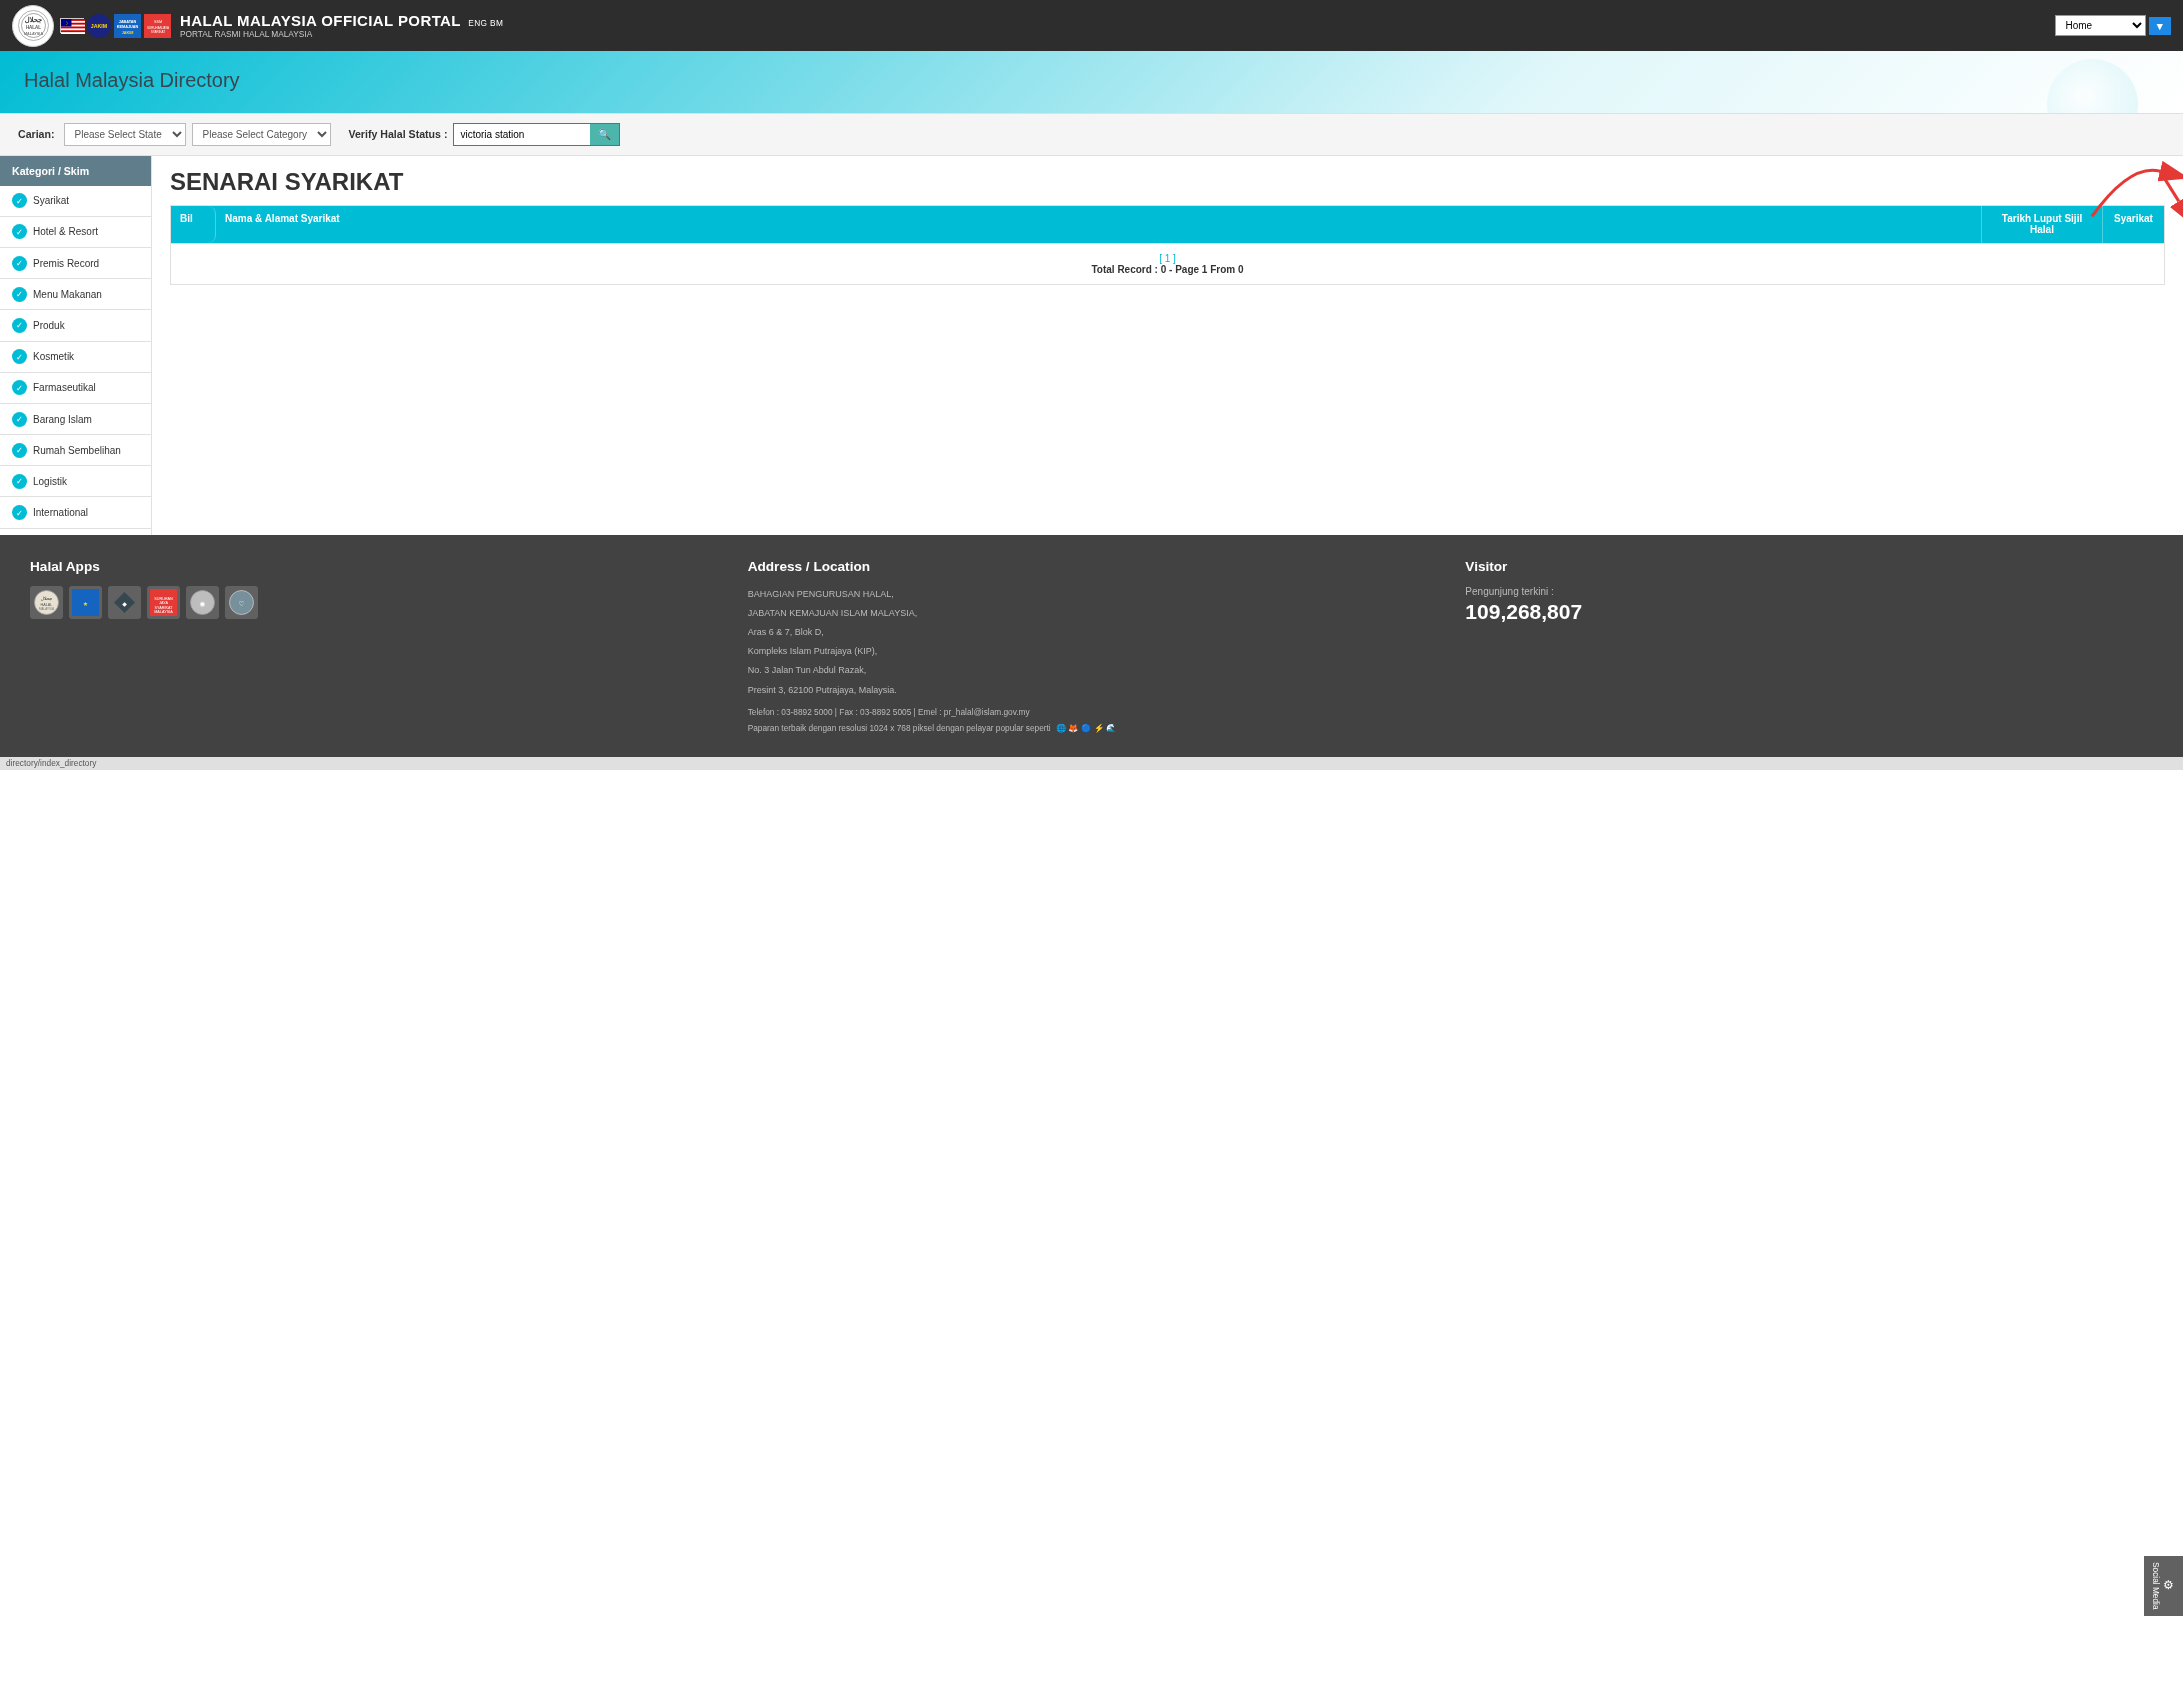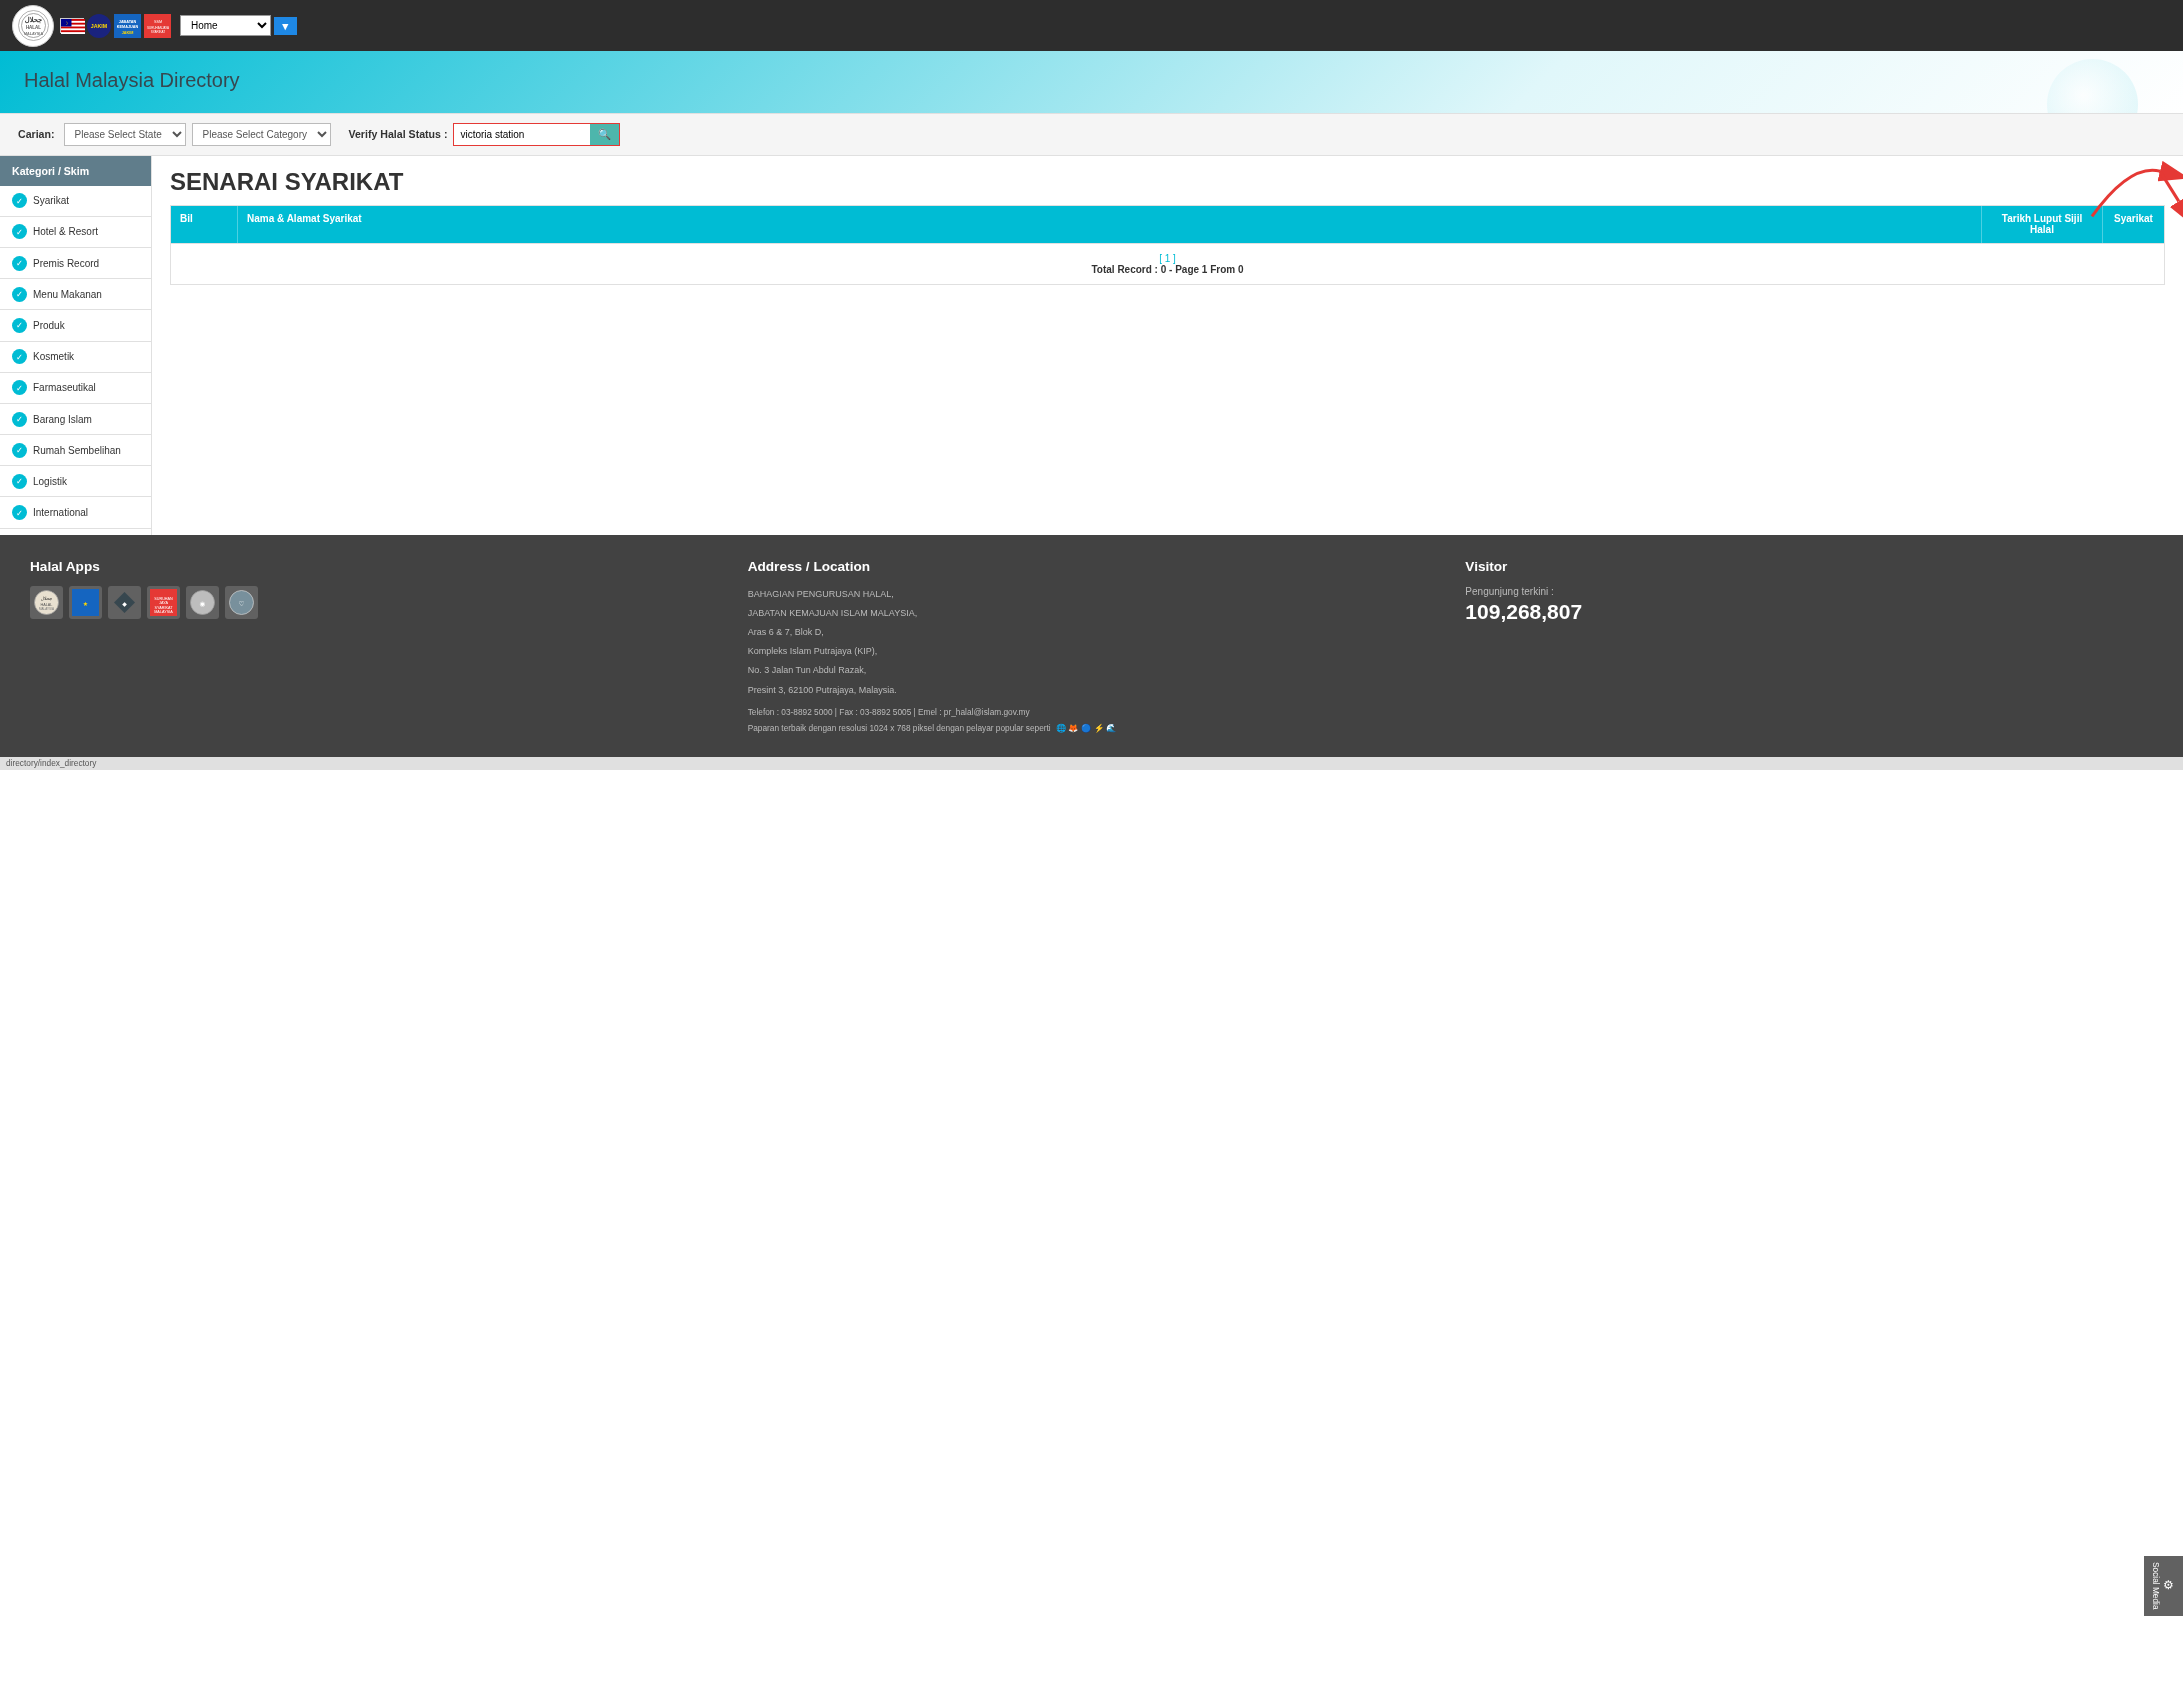--- a/index.html
+++ b/index.html
@@ -217,21 +217,21 @@
       border: 0.8px solid #e0e0e0;
       overflow: hidden;
     }
     .table-header {
       display: flex;
       background: #00bcd4;
       color: #fff;
       font-weight: bold;
       font-size: 10px;
     }
-    .th-bil { width: 67px; padding: 7.6px 9px; border-right: 0.8px solid #4dd0e1; }
+    .th-bil { width: 45px; padding: 7.6px 9px; border-right: 0.8px solid #4dd0e1; border-radius: 8px; }
     .th-nama { flex: 1; padding: 7.6px 9px; border-right: 0.8px solid #4dd0e1; }
     .th-tarikh { width: 121px; padding: 7.6px 9px; text-align: center; border-right: 0.8px solid #4dd0e1; }
     .th-syarikat { width: 61px; padding: 7.6px 9px; text-align: center; }
     .table-pagination {
       text-align: center;
       padding: 9px;
       background: #fff;
       border-top: 0.8px solid #e0e0e0;
     }
     .pagination-page {
@@ -358,20 +358,27 @@
       </div>
       <div style="width:27px; height:24px; background:#e53935; display:flex; align-items:center; justify-content:center;">
         <svg width="24" height="21" viewBox="0 0 32 28" style="font-size:14px">
           <rect width="32" height="28" fill="#e53935"></rect>
           <text x="16" y="11" text-anchor="middle" font-size="5" fill="#fff">SSM</text>
           <text x="16" y="18" text-anchor="middle" font-size="4" fill="#fff">SURUHANJAYA</text>
           <text x="16" y="24" text-anchor="middle" font-size="4" fill="#fff">SYARIKAT</text>
         </svg>
       </div>
     </div>
+  </div>
+  <div class="header-title">
+    <h1>
+      <span>HALAL MALAYSIA OFFICIAL PORTAL</span>
+      <span style="font-size:8.3px; font-weight:normal; margin-left:3px;">ENG  BM</span>
+    </h1>
+    <p>PORTAL RASMI HALAL MALAYSIA</p>
   </div>
   <div class="header-nav-select">
     <select class="nav-select">
       <option>Home</option>
       <option>About</option>
       <option>Directory</option>
       <option>Contact</option>
     </select>
     <button class="nav-select-btn">▼</button>
   </div>

